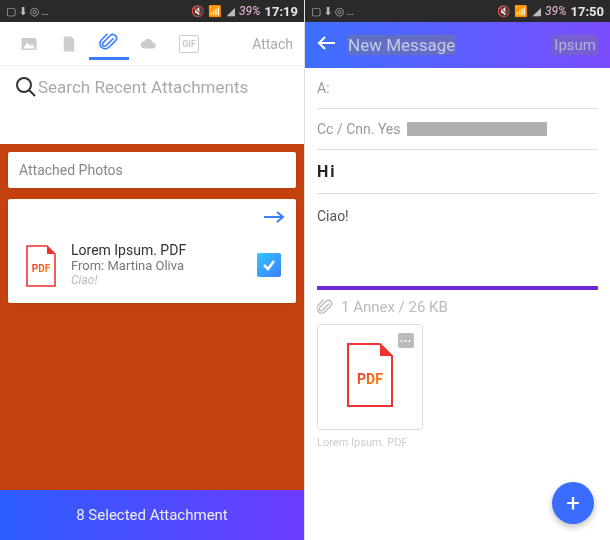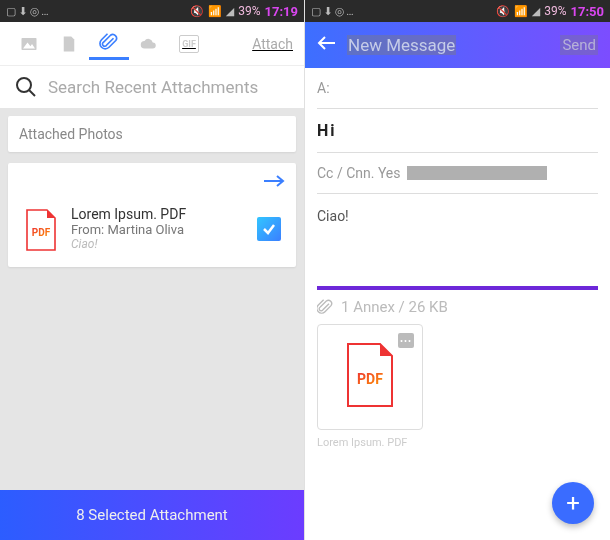--- a/index.html
+++ b/index.html
@@ -4,37 +4,37 @@
   <style>
     * { margin: 0; padding: 0; box-sizing: border-box; }
     body { width: 610px; height: 540px; font-family: -apple-system, BlinkMacSystemFont, "Segoe UI", Roboto, sans-serif; background: #fff; display: flex; }
     .screen { width: 305px; height: 540px; display: flex; flex-direction: column; position: relative; }
     .screen-left { border-right: 1px solid #e0e0e0; }
 
     
     .status-bar { height: 22px; background: #2a2a2a; display: flex; align-items: center; padding: 0 6px; font-size: 11px; color: #ccc; }
     .status-left { display: flex; gap: 2px; align-items: center; }
     .status-right { margin-left: auto; display: flex; gap: 4px; align-items: center; }
-    .status-time { font-weight: bold; font-size: 13px; color: #d946ef; }
-    .status-batt { color: #f0bade; font-size: 12px; }
+    .status-time { font-weight: bold; font-size: 13px; color: #e5e5e5; }
+    .status-batt { color: #f0bade; font-size: 12px; font-style: italic; }
     .status-icon-small { font-size: 11px; color: #bbb; }
 
     
-    .tabs { height: 44px; display: flex; align-items: center; padding: 0 9px; border-bottom: 1px solid #eee; background: #fff; text-decoration: underline; }
+    .tabs { height: 44px; display: flex; align-items: center; padding: 0 9px; border-bottom: 1px solid #eee; background: #fff; }
     .tab { width: 40px; display: flex; justify-content: center; align-items: center; color: #bbb; padding-bottom: 6px; padding-top: 6px; }
     .tab svg, .tab .gif-box { width: 20px; height: 18px; }
     .gif-box { display:flex; align-items:center; justify-content:center; border: 1px solid #ccc; border-radius: 2px; font-size: 9px; font-weight: bold; color: #ccc; width: 24px; height: 16px; }
     .tab.active { border-bottom: 3px solid #3b7fff; color: #3b7fff; }
     .tab-attach-label { margin-left: auto; font-size: 14px; color: #aaa; padding-right: 2px; }
 
-    .search-row { height: 42px; display: flex; align-items: center; padding: 0 14px; gap: 10px; background: #fff; }
+    .search-row { height: 42px; display: flex; align-items: center; padding: 0 14px; background: #fff; }
     .search-row svg { width: 24px; height: 24px; }
     .search-placeholder { font-size: 17px; color: #aaa; }
 
-    .content-area { flex: 1; background: #e5e5e5; padding: 8px 8px 0 8px; overflow: hidden; }
+    .content-area { flex: 1; background: #c2410c; padding: 8px 8px 0 8px; overflow: hidden; margin-top: 36px; }
     .card { background: #fff; border-radius: 2px; padding: 10px 11px; margin-bottom: 11px; box-shadow: 0 1px 2px rgba(0,0,0,0.08); }
     .card-header { display: flex; align-items: center; }
     .card-title { font-size: 14px; color: #888; }
     .card-header .arrow { margin-left: auto; }
     .empty-area { text-align: center; padding: 28px 0 10px 0; }
     .empty-title { font-size: 15px; color: #777; margin-bottom: 8px; }
     .empty-sub { font-size: 11px; color: #ccc; line-height: 1.4; }
 
     .file-row { display: flex; align-items: center; padding: 14px 4px 6px 4px; gap: 12px; }
     .file-icon { width: 36px; height: 42px; position: relative; }
@@ -194,33 +194,33 @@
   </div>
 
   <div class="header">
     <span>
       <svg width="20" height="20" viewBox="0 0 20 20">
           <line x1="18" y1="10" x2="3" y2="10" stroke="#fff" stroke-width="2"></line>
           <polyline points="8,4 2,10 8,16" fill="none" stroke="#fff" stroke-width="2"></polyline>
         </svg>
     </span>
     <div class="title"><span>New Message</span></div>
-    <div class="send">Send</div>
+    <div class="send">Ipsum</div>
   </div>
 
   <div class="compose">
     <div class="compose-row">
       <span class="compose-label">A:</span>
     </div>
     <div class="compose-row">
-      <span class="subject">Hi</span>
-    </div>
-    <div class="compose-row">
       <span class="compose-label">Cc / Cnn. Yes</span>
       <span class="cc-bar"></span>
+    </div>
+    <div class="compose-row">
+      <span class="subject">Hi</span>
     </div>
     <div class="body-text">
       <span>Ciao!</span>
     </div>
   </div>
 
   <div class="attach-section">
     <div class="attach-header">
       <svg width="16" height="16" viewBox="0 0 24 24">
           <path d="M18 7l-9 9a3 3 0 11-4-4l9-9a5 5 0 017 7l-9 9a7 7 0 01-10-10l8-8" fill="none" stroke="#bbb" stroke-width="2"></path>

